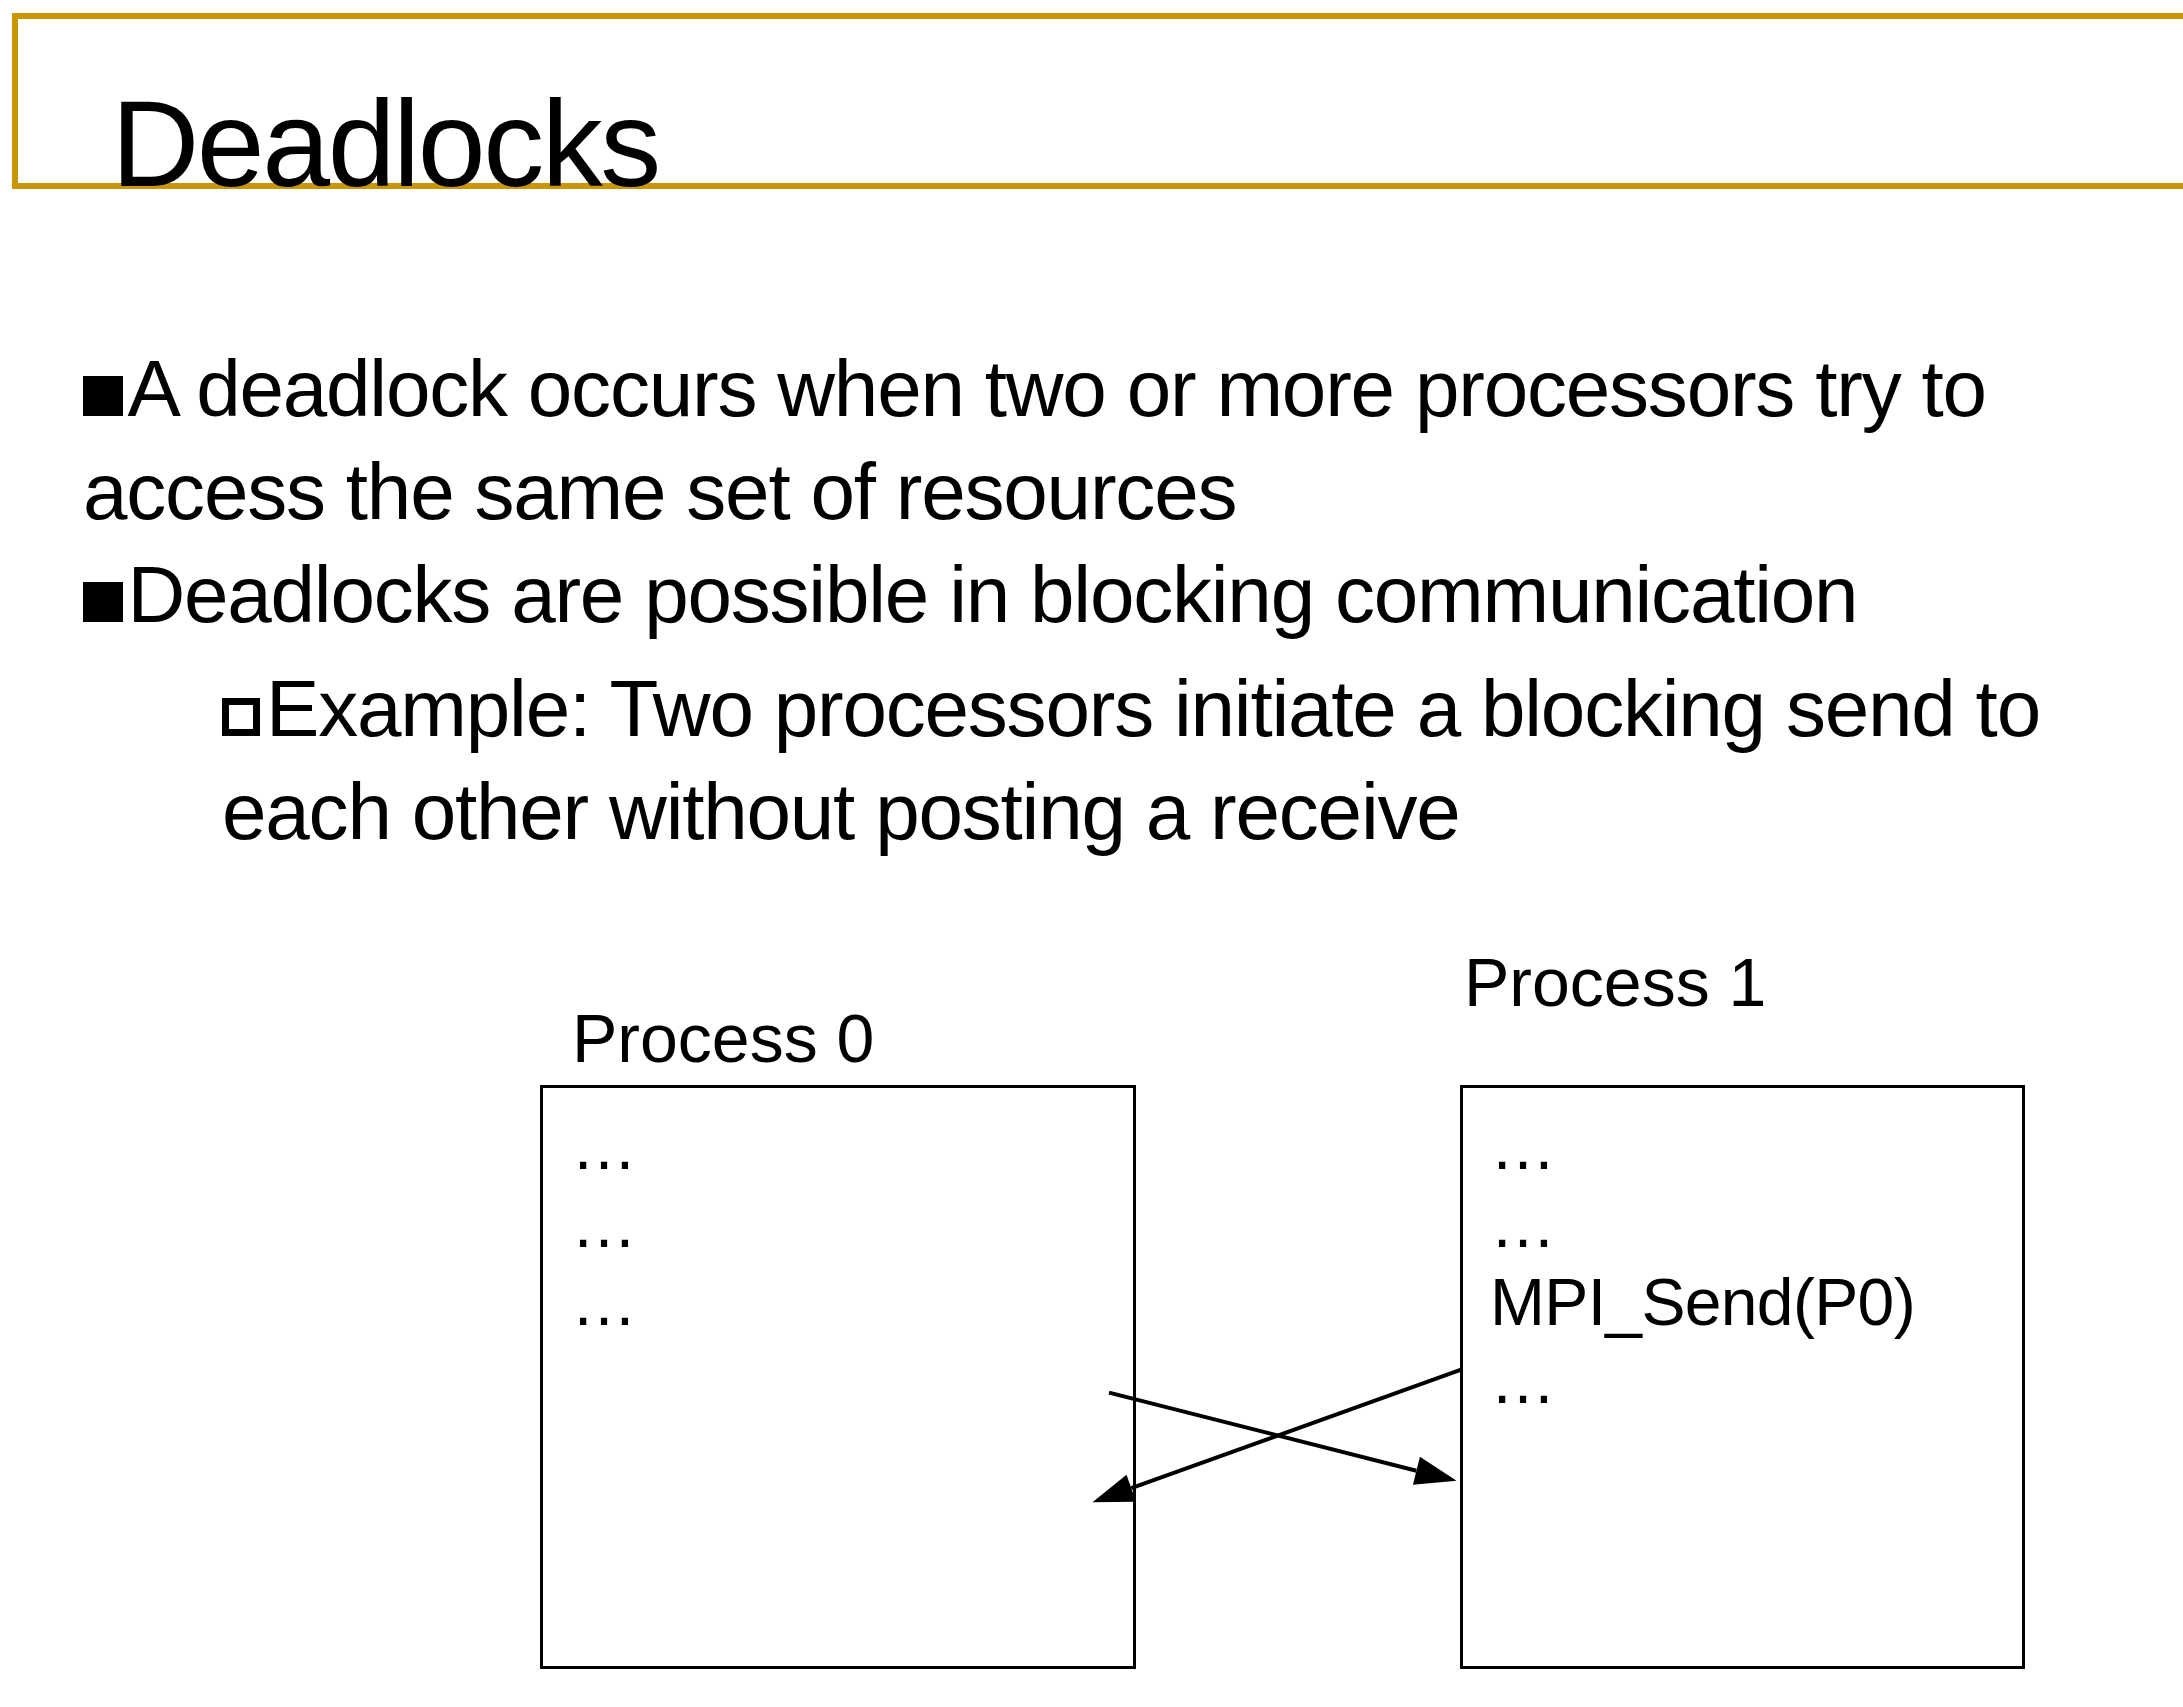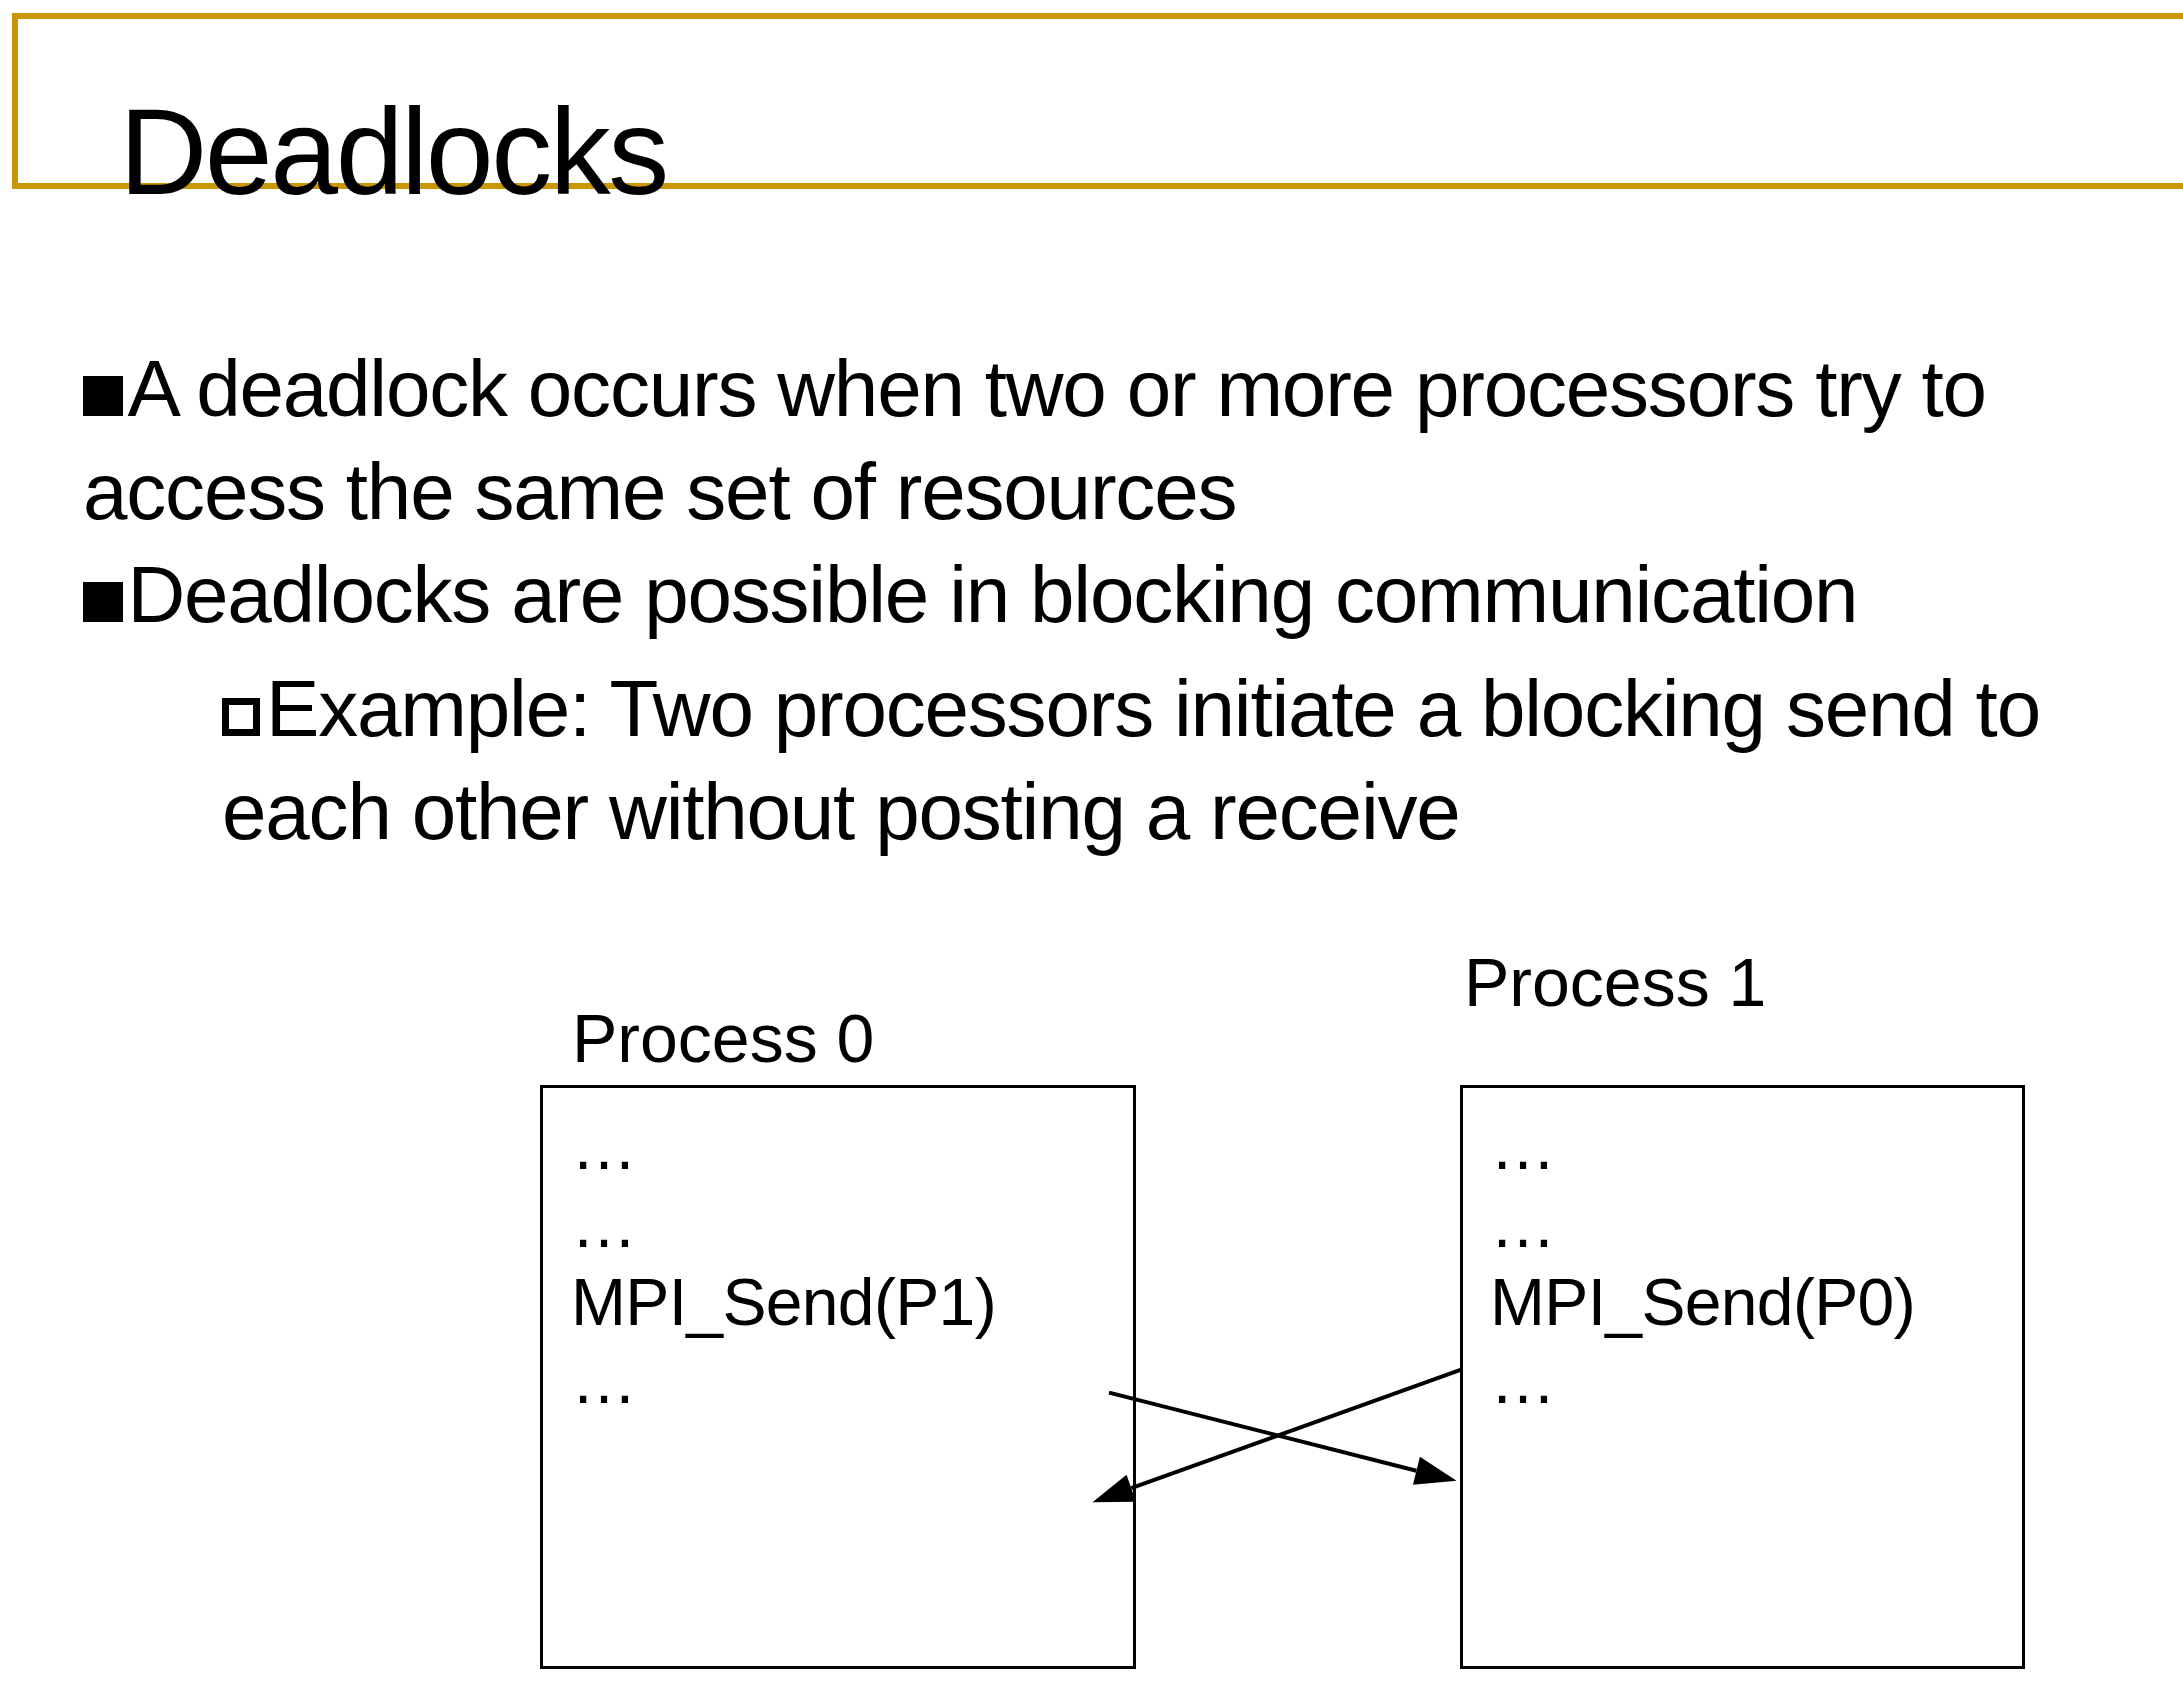--- a/index.html
+++ b/index.html
@@ -25,21 +25,21 @@
     width: 2392px;
     height: 176px;
     border: 6.1px solid #C99604;
     box-sizing: border-box;
     background: #ffffff;
   }
   .title {
     position: absolute;
     left: 85px;
     top: 56px;
-    margin: 16px;
+    margin: 8px;
     font-size: 122px;
     font-weight: 400;
     line-height: 1;
     letter-spacing: -0.02em;
     white-space: nowrap;
   }
 
   
   .body-text {
     position: absolute;
@@ -133,21 +133,20 @@
     <div class="plabel p0">Process 0</div>
 
     <div class="plabel p1">Process 1</div>
 
     <div class="pbox p0box"></div>
     <div class="pbox p1box"></div>
 
     <div class="code code0" id="code0">
         <div class="cline">…</div>
         <div class="cline">…</div>
-        <div class="cline">MPI_Send(P1)</div>
         <div class="cline">…</div>
       </div>
     <div class="code code1" id="code1">
         <div class="cline">…</div>
         <div class="cline">…</div>
         <div class="cline">MPI_Send(P0)</div>
         <div class="cline">…</div>
       </div>
 
     <svg class="arrows" viewBox="0 0 5515 3911" xmlns="http://www.w3.org/2000/svg">

